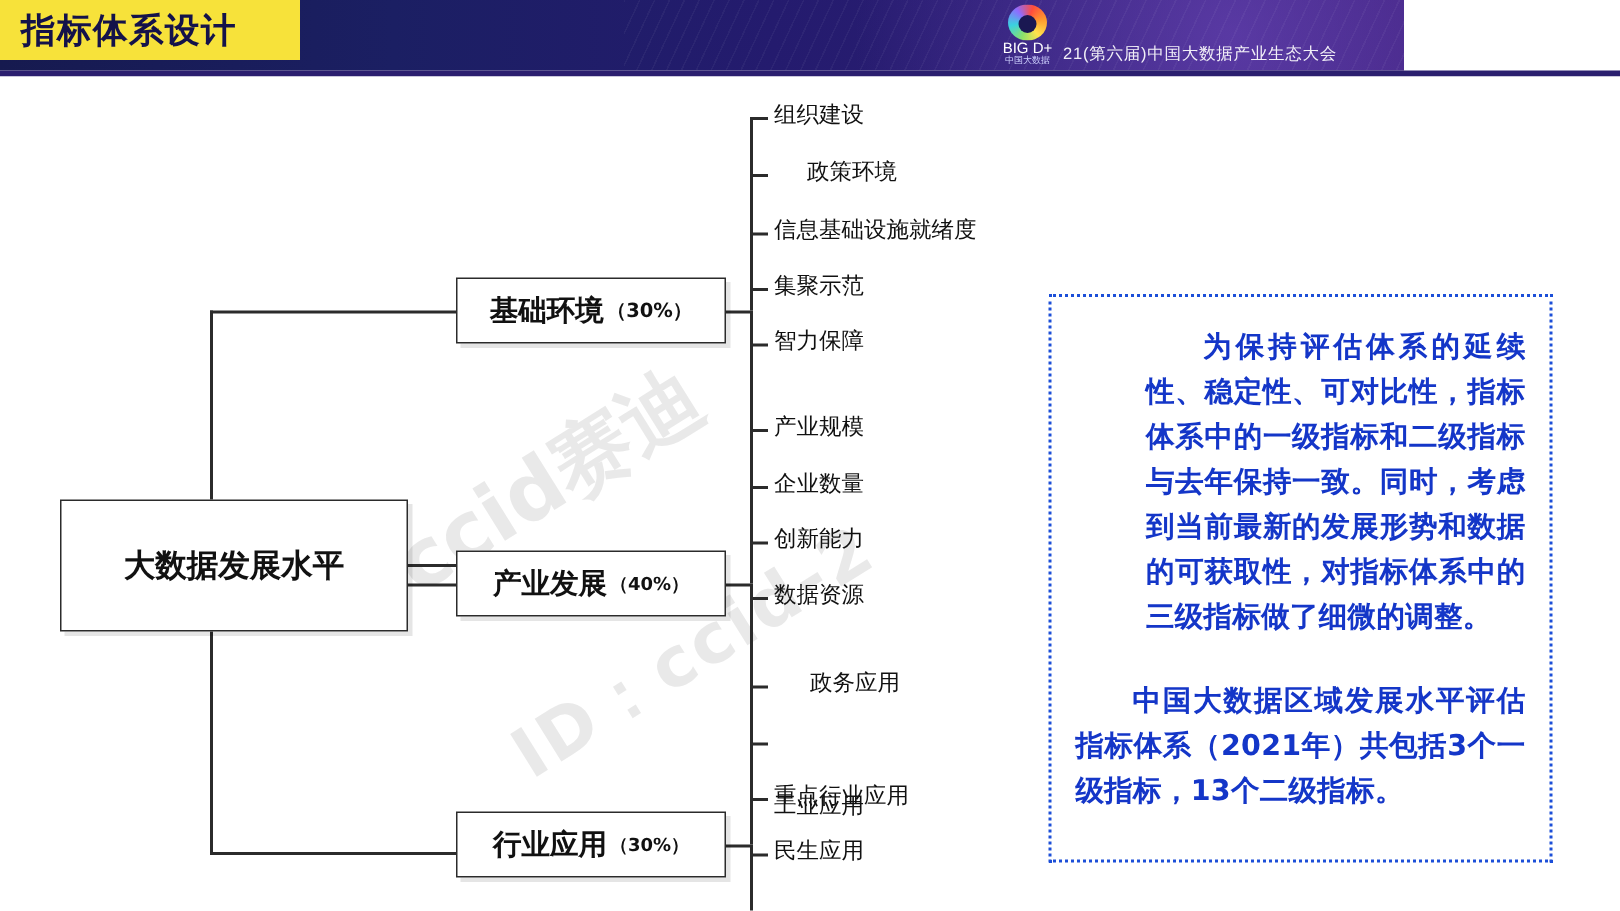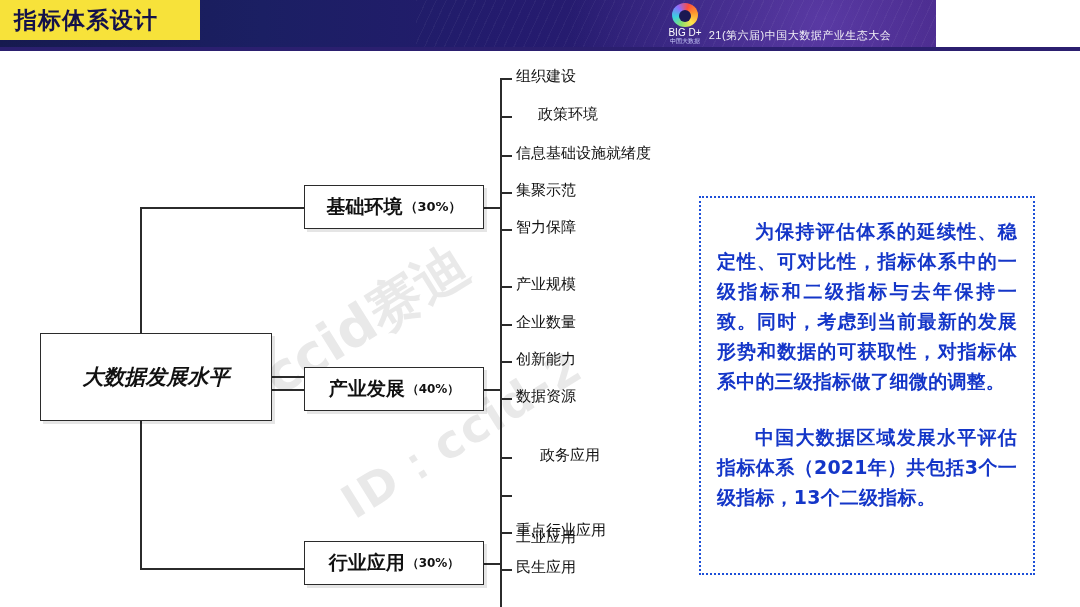--- a/index.html
+++ b/index.html
@@ -85,21 +85,21 @@
     background:#ffffff;border:1.5px solid #2b2b2b;
     display:flex;align-items:center;justify-content:center;
     text-align:center;color:#111111;
     box-shadow:3px 3px 0 rgba(0,0,0,0.10);
   }
   .node .label{font-weight:bold;font-family:"DejaVu Sans","Liberation Sans",sans-serif;}
   .node .pct{font-weight:bold;font-family:"DejaVu Sans","Liberation Sans",sans-serif;}
 
   .root{
     left:40px;top:282px;width:232px;height:88px;
-    flex-direction:column;line-height:30px;font-style:italic;
+    flex-direction:column;line-height:30px;
   }
   .root .label{font-size:21px;}
 
   .branch{width:180px;height:44px;gap:2px;}
   .branch .label{font-size:19px;}
   .branch .pct{font-size:13px;}
   .b1{left:304px;top:134px;}
   .b2{left:304px;top:316px;}
   .b3{left:304px;top:490px;}
   .b2 .pct,.b3 .pct{font-size:12px;}
@@ -120,21 +120,21 @@
     position:absolute;left:699px;top:145px;width:336px;height:379px;
     box-sizing:border-box;
     border:2px dotted #1c4fd8;background:#ffffff;
     padding:18px 16px 0 16px;
   }
   .note p{
     margin:0;color:#1436c8;font-size:19px;line-height:30px;font-weight:bold;
     text-align:justify;letter-spacing:0.2px;
     font-family:"DejaVu Sans","Liberation Sans",sans-serif;
   }
-  .note p.p1{text-indent:38px;}
+  .note p.p1{text-indent:38px;margin-left:47px;}
   .note p.p2{margin-top:26px;text-indent:38px;}
 </style>
 </head>
 <body>
 
 <div id="page">
 
   <div class="header">
     <div class="header-deco"></div>
     <div class="title-chip">

